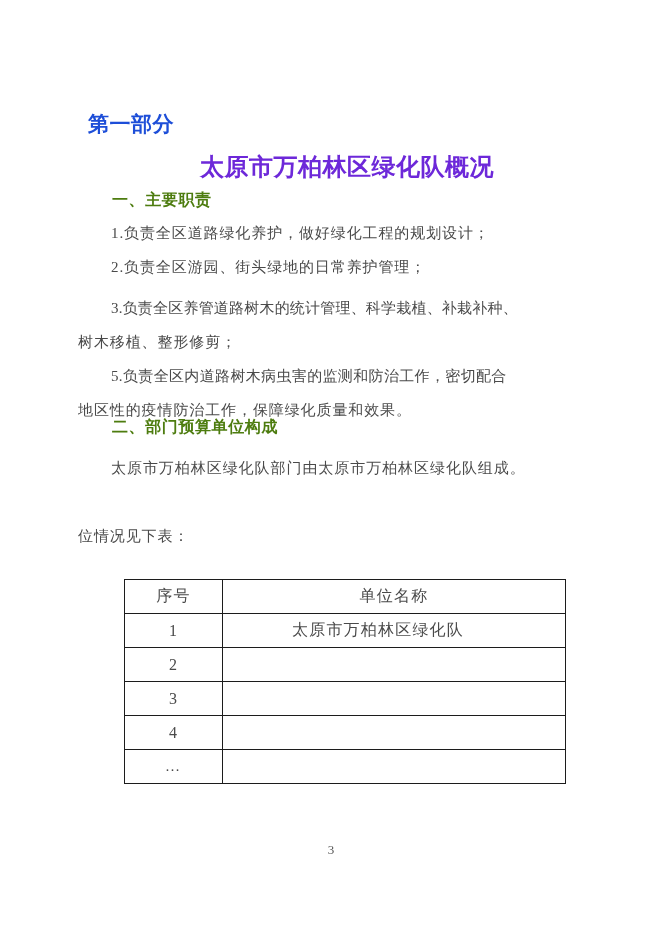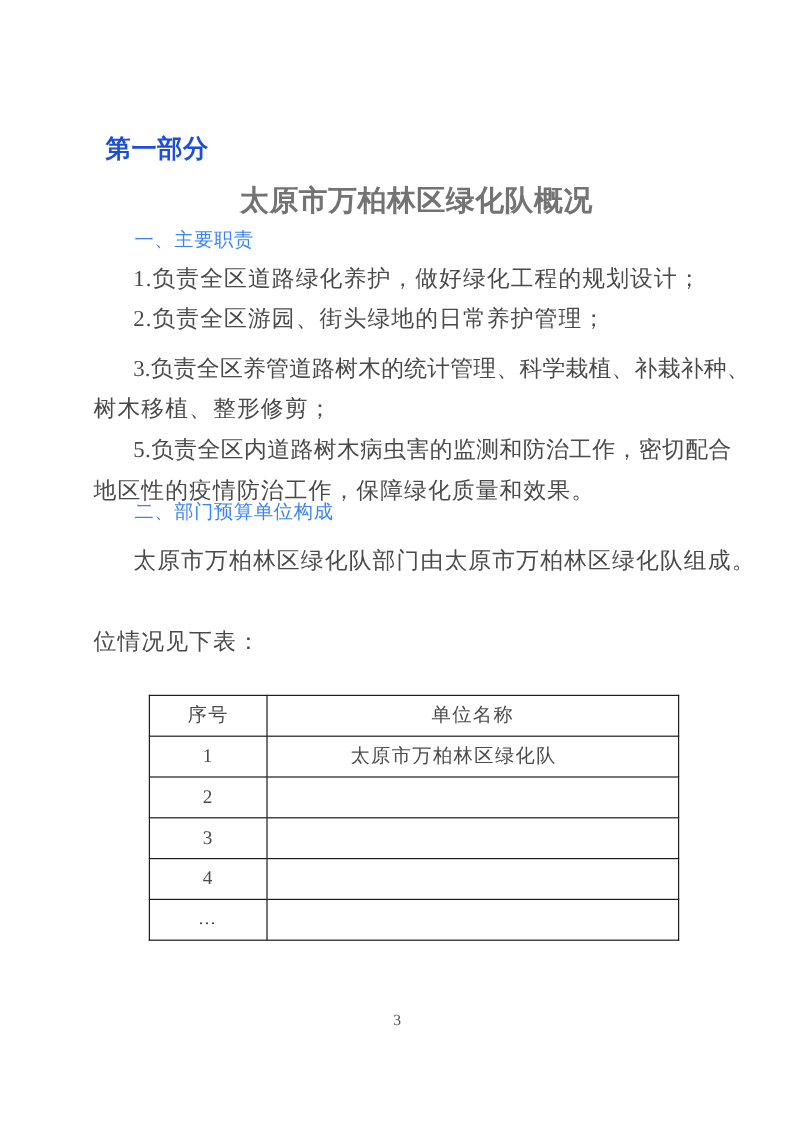--- a/index.html
+++ b/index.html
@@ -39,44 +39,44 @@
   .doc-title {
     position: absolute;
     left: 0;
     right: 0;
     top: 151px;
     text-align: center;
     padding-left: 32px;
     font-family: "DejaVu Sans", "Liberation Sans", sans-serif;
     font-size: 24px;
     font-weight: 700;
-    color: #737373;
+    color: #6d28d9;
     letter-spacing: 0.5px;
     white-space: nowrap;
   }
 
   .section-heading {
     position: absolute;
     left: 112px;
     font-family: "DejaVu Sans", "Liberation Sans", sans-serif;
     font-size: 16px;
-    font-weight: 400;
-    color: #3b82f6;
+    font-weight: 700;
+    color: #4d7c0f;
     letter-spacing: 0.6px;
     white-space: nowrap;
   }
   #sec1-heading { top: 190px; }
   #sec2-heading { top: 417px; }
 
   
   .body-line {
     position: absolute;
     left: 78px;
     width: 506px;
-    font-size: 19px;
+    font-size: 15px;
     line-height: 34px;
     color: #4a4a4a;
     letter-spacing: 0.9px;
     white-space: nowrap;
   }
   .body-line.indent { text-indent: 33px; }
 
   #p1 { top: 216px; }
   #p2 { top: 250px; }
   #p3a { top: 291px; letter-spacing: 0.2px; }

